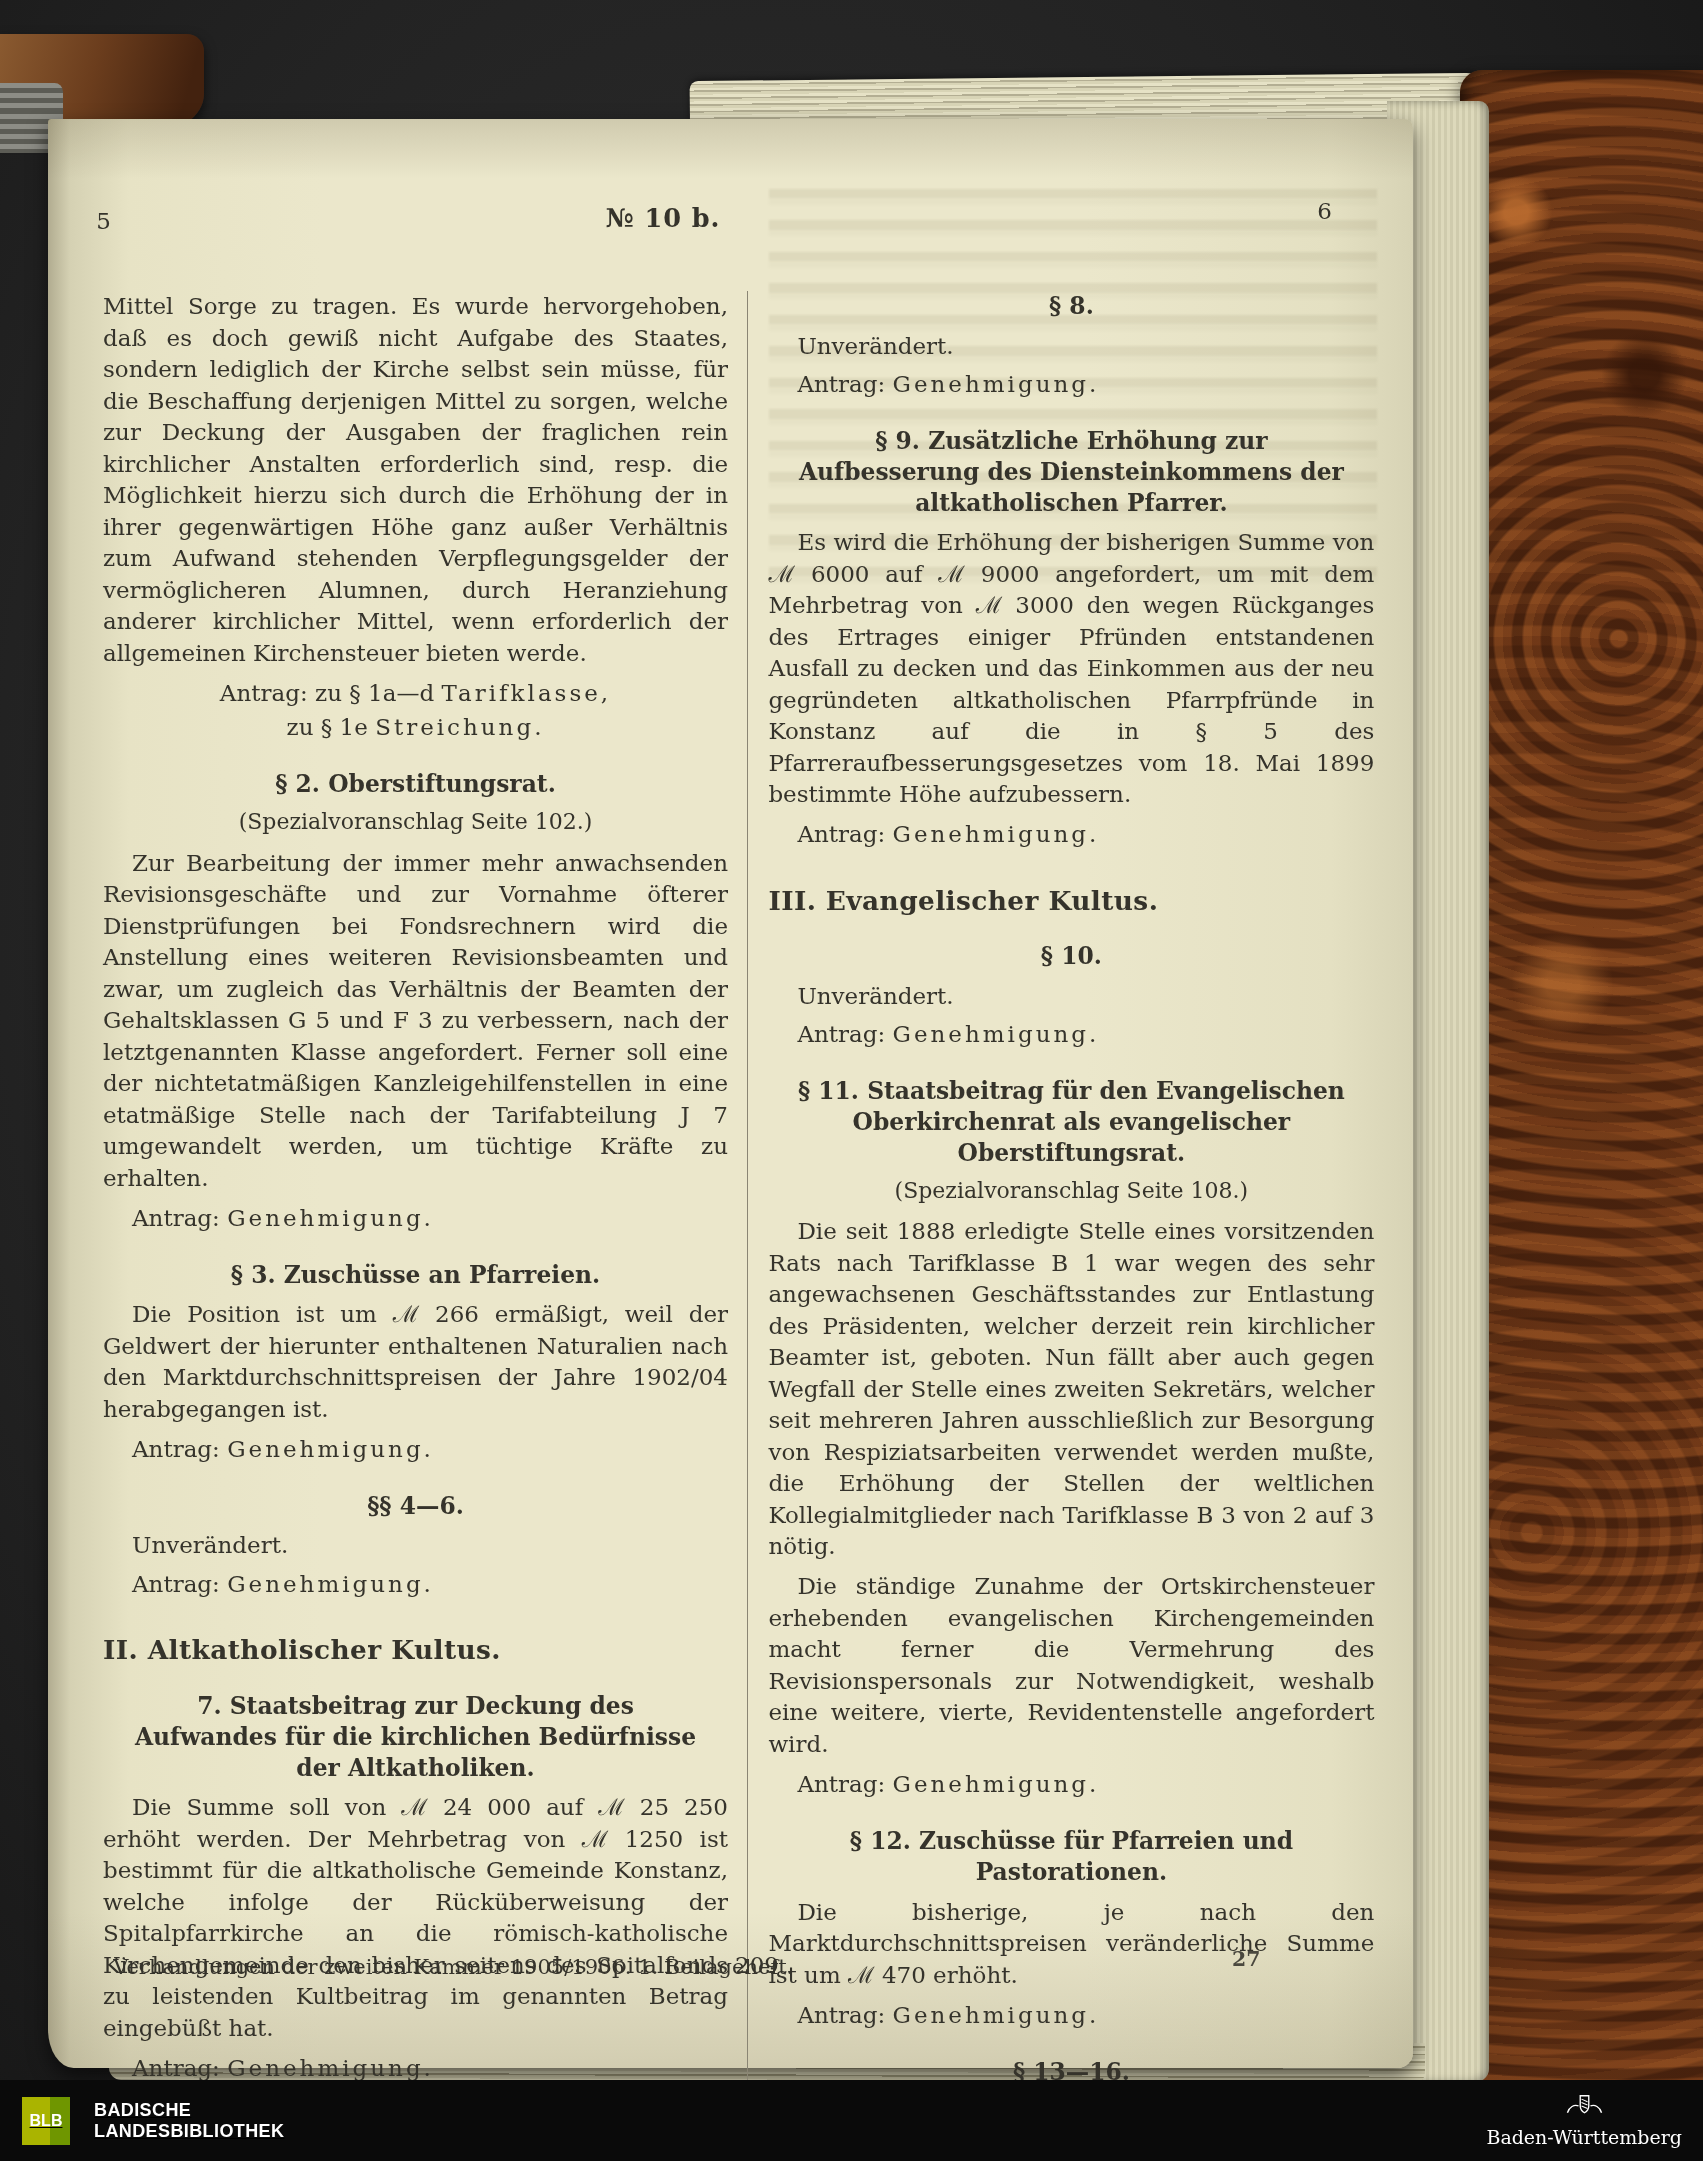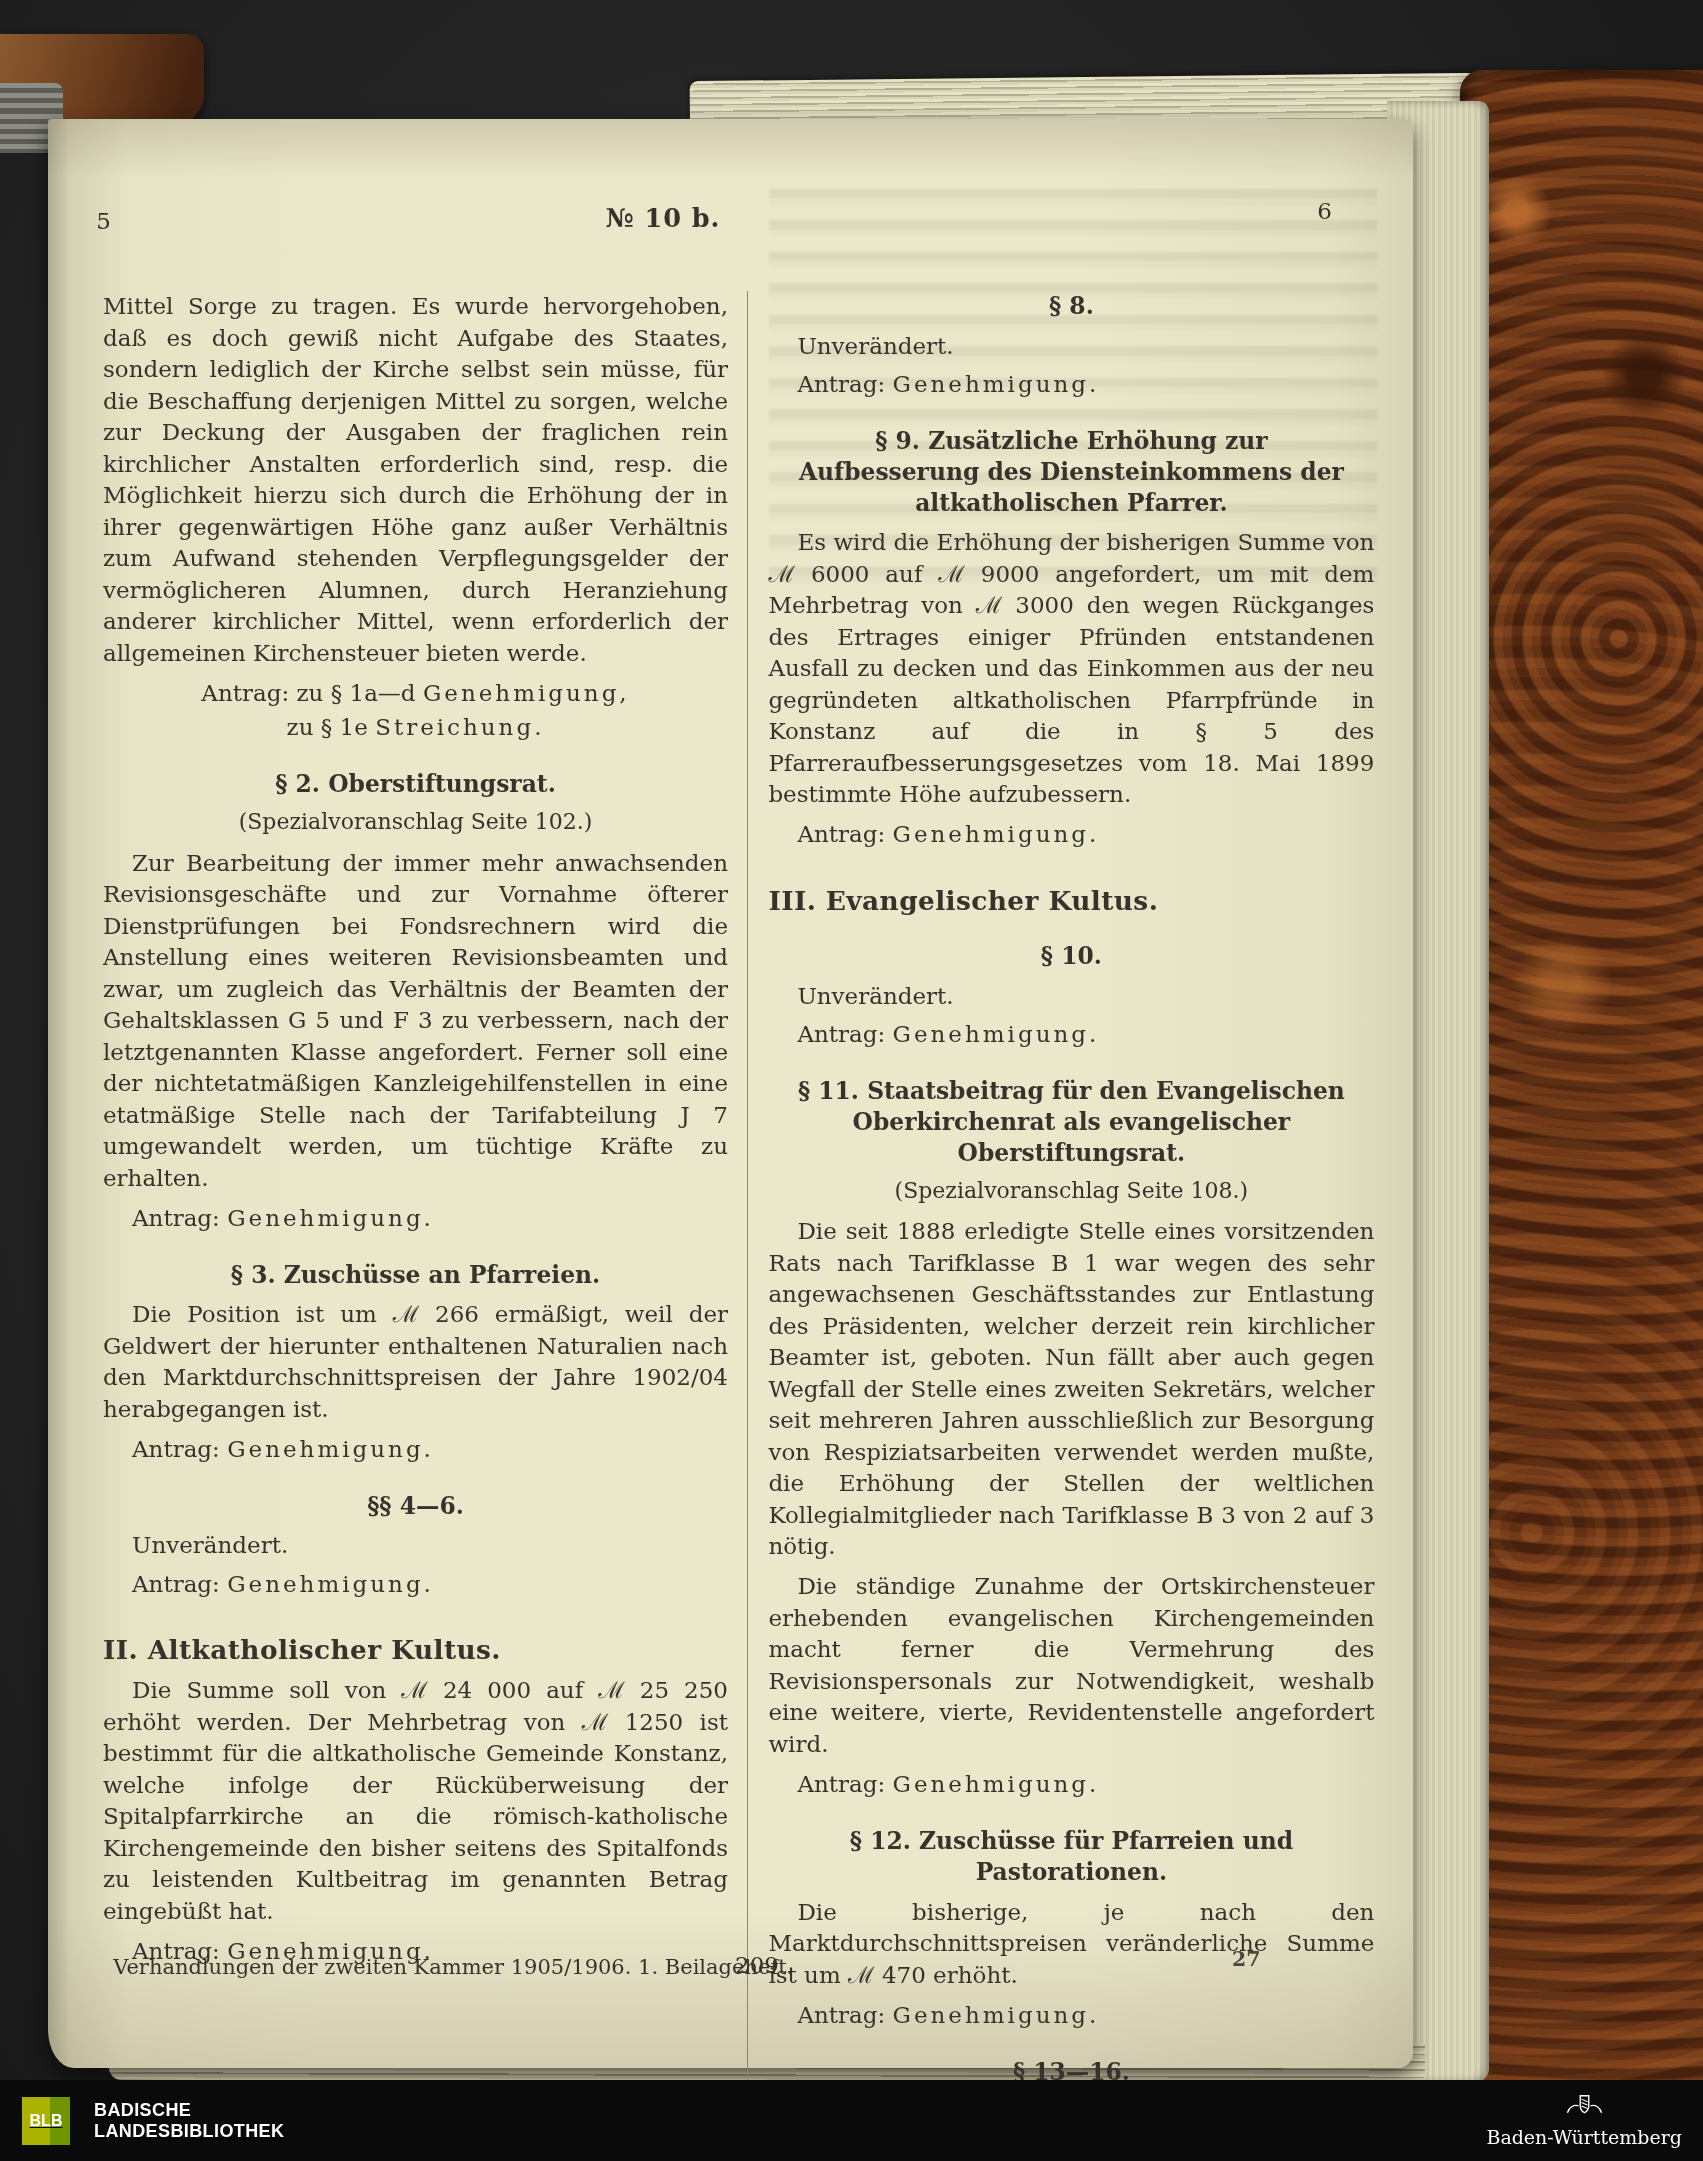--- a/index.html
+++ b/index.html
@@ -105,33 +105,34 @@
       <div class="hdr">
         <span class="pgl">5</span>
         <span class="iss">№ 10 b.</span>
         <span class="pgr">6</span>
       </div>
 
       <div class="cols">
 
         <div class="col-left">
           <p class="para noindent">Mittel Sorge zu tragen. Es wurde hervorgehoben, daß es doch gewiß nicht Aufgabe des Staates, sondern lediglich der Kirche selbst sein müsse, für die Beschaffung derjenigen Mittel zu sorgen, welche zur Deckung der Ausgaben der fraglichen rein kirchlicher Anstalten erforderlich sind, resp. die Möglichkeit hierzu sich durch die Erhöhung der in ihrer gegenwärtigen Höhe ganz außer Verhältnis zum Aufwand stehenden Verpflegungsgelder der vermöglicheren Alumnen, durch Heranziehung anderer kirchlicher Mittel, wenn erforderlich der allgemeinen Kirchensteuer bieten werde.</p>
-          <p class="antrag centered"><span>Antrag: zu § 1a—d </span><span class="sperr">Genehmigung,</span></p>
+          <p class="antrag centered"><span>Antrag: zu § 1a—d </span><span class="sperr">Tarifklasse,</span></p>
           <p class="antrag centered"><span>zu § 1e </span><span class="sperr">Streichung.</span></p>
           <h3 class="heading">§ 2. Oberstiftungsrat.</h3>
           <p class="subnote">(Spezialvoranschlag Seite 102.)</p>
           <p class="para">Zur Bearbeitung der immer mehr anwachsenden Revisionsgeschäfte und zur Vornahme öfterer Dienstprüfungen bei Fondsrechnern wird die Anstellung eines weiteren Revisionsbeamten und zwar, um zugleich das Verhältnis der Beamten der Gehaltsklassen G 5 und F 3 zu verbessern, nach der letztgenannten Klasse angefordert. Ferner soll eine der nichtetatmäßigen Kanzleigehilfenstellen in eine etatmäßige Stelle nach der Tarifabteilung J 7 umgewandelt werden, um tüchtige Kräfte zu erhalten.</p>
           <p class="antrag"><span>Antrag: </span><span class="sperr">Genehmigung.</span></p>
           <h3 class="heading">§ 3. Zuschüsse an Pfarreien.</h3>
           <p class="para">Die Position ist um ℳ 266 ermäßigt, weil der Geldwert der hierunter enthaltenen Naturalien nach den Marktdurchschnittspreisen der Jahre 1902/04 herabgegangen ist.</p>
           <p class="antrag"><span>Antrag: </span><span class="sperr">Genehmigung.</span></p>
           <h3 class="heading">§§ 4—6.</h3>
           <p class="plainline">Unverändert.</p>
           <p class="antrag"><span>Antrag: </span><span class="sperr">Genehmigung.</span></p>
           <h2 class="section">II. Altkatholischer Kultus.</h2>
+          <h3 class="heading">7. Staatsbeitrag zur Deckung des Aufwandes für die kirchlichen Bedürfnisse der Altkatholiken.</h3>
           <p class="para">Die Summe soll von ℳ 24 000 auf ℳ 25 250 erhöht werden. Der Mehrbetrag von ℳ 1250 ist bestimmt für die altkatholische Gemeinde Konstanz, welche infolge der Rücküberweisung der Spitalpfarrkirche an die römisch-katholische Kirchengemeinde den bisher seitens des Spitalfonds zu leistenden Kultbeitrag im genannten Betrag eingebüßt hat.</p>
           <p class="antrag"><span>Antrag: </span><span class="sperr">Genehmigung.</span></p>
         </div>
 
         <div class="col-right">
           <h3 class="heading" style="margin-top:0">§ 8.</h3>
           <p class="plainline">Unverändert.</p>
           <p class="antrag"><span>Antrag: </span><span class="sperr">Genehmigung.</span></p>
           <h3 class="heading">§ 9. Zusätzliche Erhöhung zur Aufbesserung des Diensteinkommens der altkatholischen Pfarrer.</h3>
           <p class="para">Es wird die Erhöhung der bisherigen Summe von ℳ 6000 auf ℳ 9000 angefordert, um mit dem Mehrbetrag von ℳ 3000 den wegen Rückganges des Ertrages einiger Pfründen entstandenen Ausfall zu decken und das Einkommen aus der neu gegründeten altkatholischen Pfarrpfründe in Konstanz auf die in § 5 des Pfarreraufbesserungsgesetzes vom 18. Mai 1899 bestimmte Höhe aufzubessern.</p>

